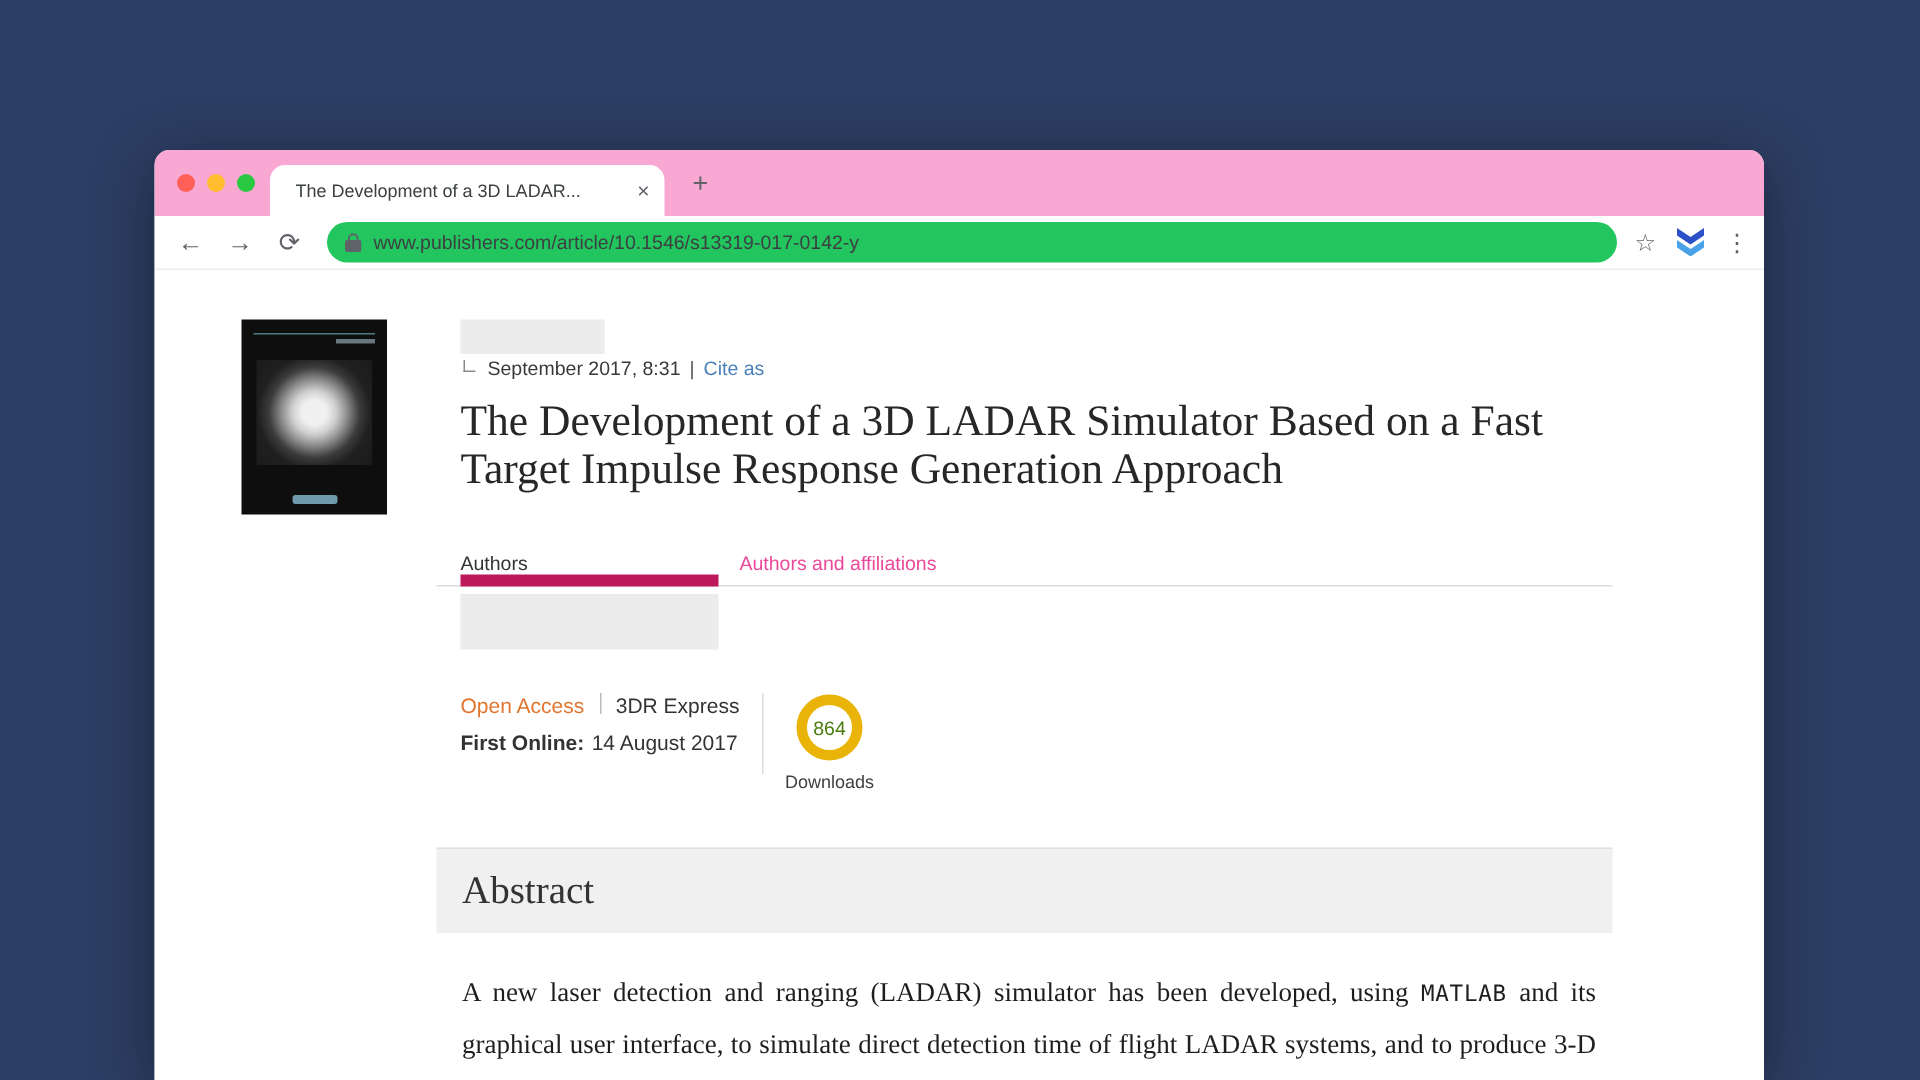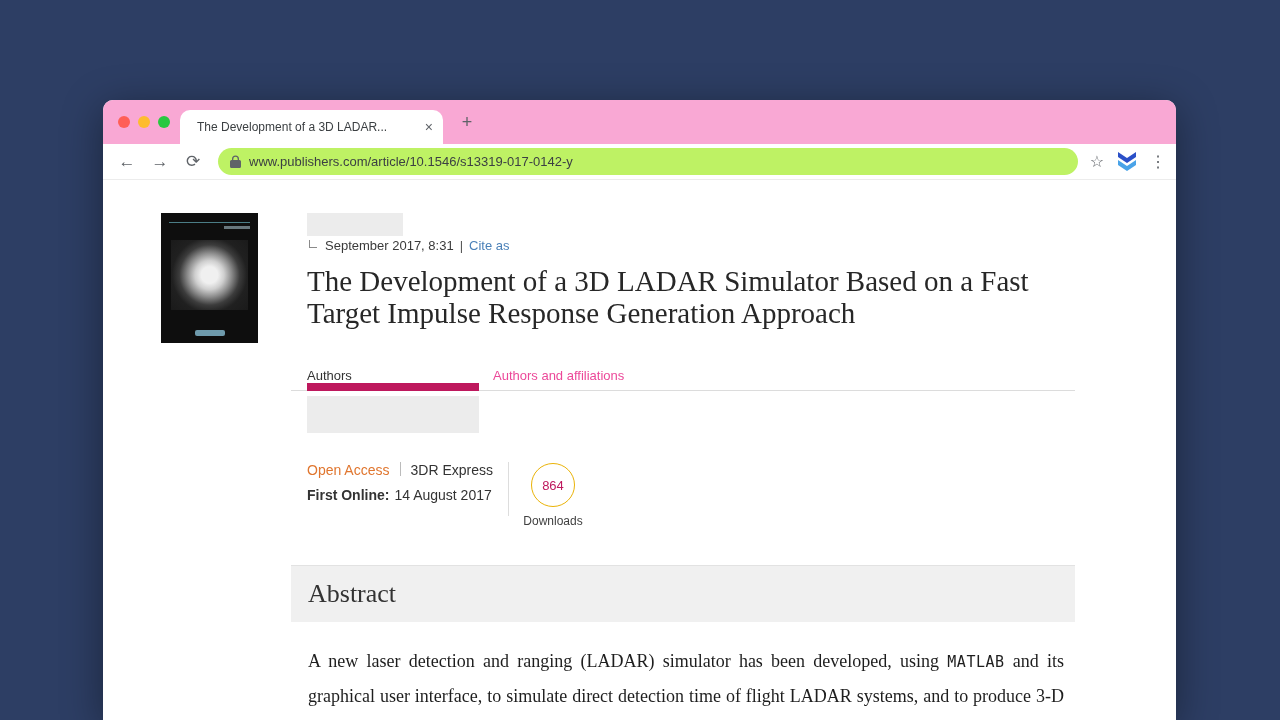--- a/index.html
+++ b/index.html
@@ -27,21 +27,21 @@
     display:flex; align-items:center; padding:0 10px 0 17px;
   }
   .tab-title { flex:1; font-size:12px; color:#3c4043; white-space:nowrap; overflow:hidden; text-overflow:ellipsis; }
   .tab-close { color:#5f6368; font-size:14px; line-height:14px; margin-left:8px; }
   .newtab { position:absolute; left:352px; top:10px; width:24px; height:24px; text-align:center;
             font-size:18px; line-height:24px; color:#5f6368; }
 
   
   .toolbar { height:36px; background:#fff; display:flex; align-items:center; padding:0 12px; border-bottom:1px solid #ececec; }
   .navicon { font-size:17px; color:#5f6368; width:24px; text-align:center; margin-right:9px; }
-  .addressbar { flex:1; height:27px; background:#bef264; border-radius:14px;
+  .addressbar { flex:1; height:27px; background:#22c55e; border-radius:14px;
                 display:flex; align-items:center; padding:0 12px; margin:0 12px 0 4px; }
   .lock { margin-right:8px; display:flex; }
   .url { font-size:13px; color:#3c4043; }
   .star { font-size:16px; color:#5f6368; margin-right:12px; }
   .ext-logo { margin-right:12px; display:flex; }
   .menu-dots { font-size:16px; color:#5f6368; letter-spacing:0; width:14px; text-align:center; }
 
   
   .page { position:absolute; left:0; top:80px; right:0; bottom:0; background:#fff; overflow:hidden; }
 
@@ -75,22 +75,22 @@
   .meta { position:absolute; left:204px; top:282px; font-size:14px; color:#333; }
   .meta-row1 { display:flex; align-items:flex-start; height:18px; margin-bottom:7px; }
   .open-access { color:#e0762f; }
   .meta-div { width:1px; height:14px; background:#bbb; margin:0 10px; }
   .first-online-label { font-weight:bold; margin-right:5px; }
   .meta-row2 { display:flex; height:18px; }
 
   .meta-vrule { position:absolute; left:405px; top:282px; width:1px; height:54px; background:#ddd; }
 
   .downloads { position:absolute; left:415px; top:283px; width:70px; text-align:center; }
-  .dl-circle { width:44px; height:44px; border:1px solid #eab308; border-radius:50%; margin:0 auto 7px;
-               display:flex; align-items:center; justify-content:center; font-size:13px; color:#be185d; }
+  .dl-circle { width:44px; height:44px; border:7px solid #eab308; border-radius:50%; margin:0 auto 7px;
+               display:flex; align-items:center; justify-content:center; font-size:13px; color:#4d7c0f; }
   .dl-label { font-size:12px; color:#3f3f3f; }
 
   .abstract-bar { position:absolute; left:188px; top:385px; width:784px; height:57px;
                   background:#f0f0f0; border-top:1px solid #e2e2e2; display:flex; align-items:center; }
   .abstract-heading { font-family:"Liberation Serif", serif; font-size:26px; color:#333; margin-left:17px; }
 
   .abstract-text {
     position:absolute; left:205px; top:465px; width:756px;
     font-family:"Liberation Serif", serif; font-size:18px; line-height:33.5px; color:#1e1e1e;
     text-align:justify;

